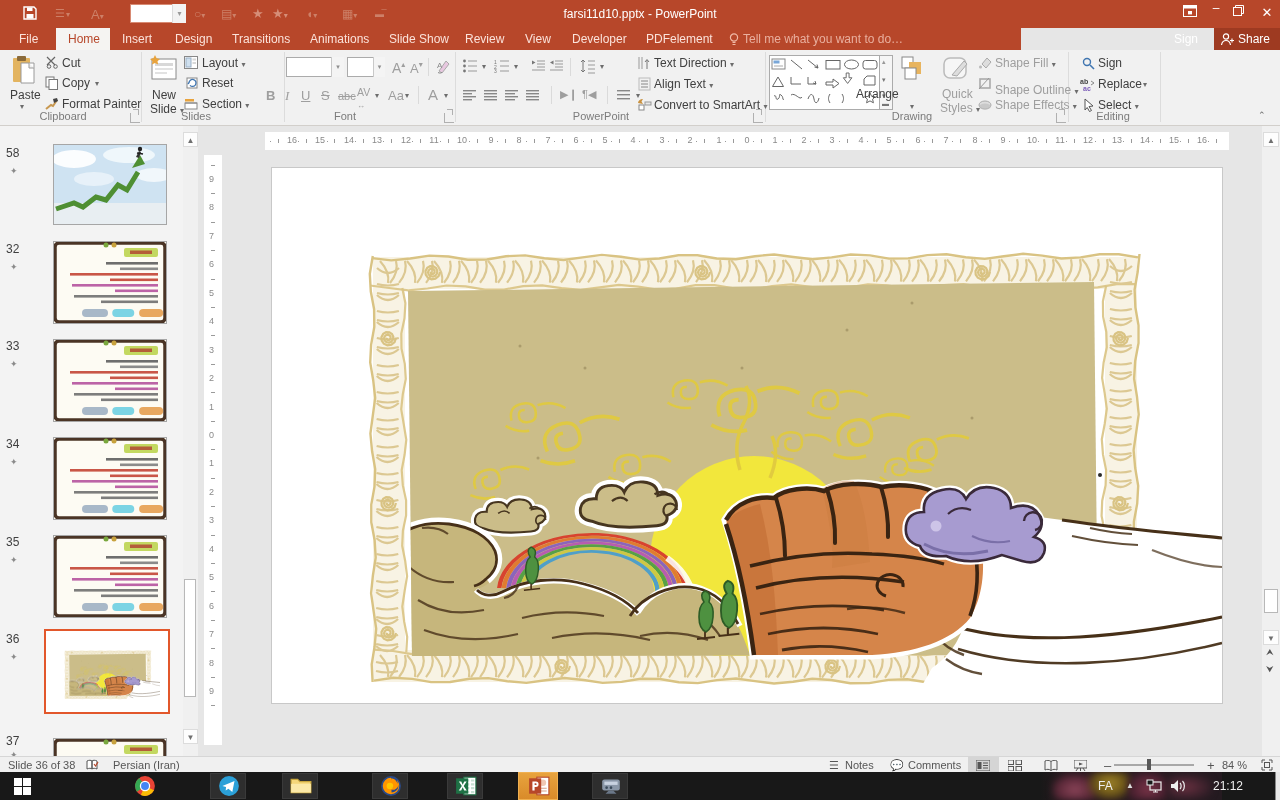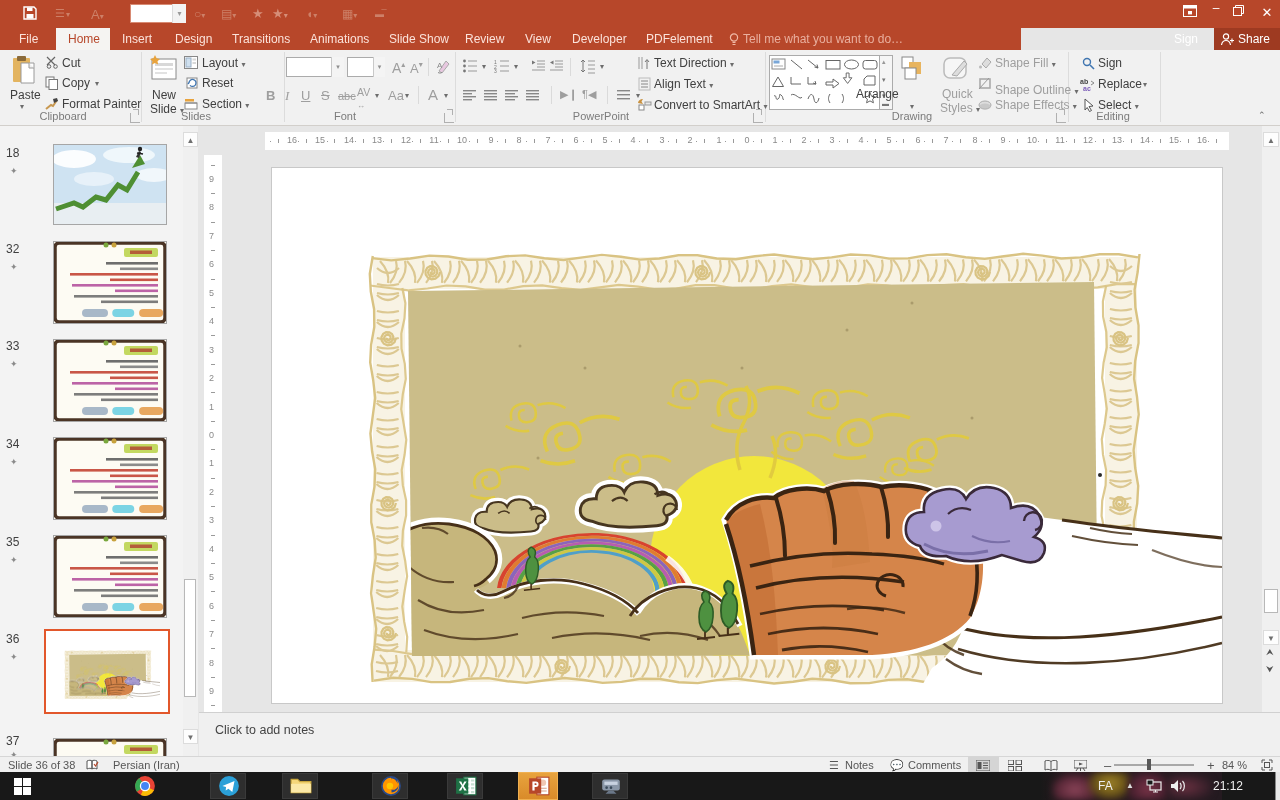--- a/index.html
+++ b/index.html
@@ -54,20 +54,21 @@
       <div class="qi" style="left:91px;top:7px;font-size:13px">A<span style="font-size:8px">▾</span></div>
       <div class="abs" style="left:130px;top:4px;width:56px;height:19px;background:#fff;border:1px solid #d88a73"></div>
       <div class="abs" style="left:172px;top:4px;width:14px;height:19px;background:#f3f3f3;border-left:1px solid #dcdcdc;color:#9a9a9a;font-size:8px;text-align:center;line-height:19px">▾</div>
       <div class="qi" style="left:194px;top:7px;font-size:12px">○<span style="font-size:8px">▾</span></div>
       <div class="qi" style="left:221px;top:7px;font-size:12px">▤<span style="font-size:8px">▾</span></div>
       <div class="qi" style="left:252px;top:6px;font-size:13px;color:#d68e78">★</div>
       <div class="qi" style="left:272px;top:6px;font-size:13px;color:#d68e78">★<span style="font-size:8px">▾</span></div>
       <div class="qi" style="left:306px;top:7px;font-size:12px">◖<span style="font-size:8px">▾</span></div>
       <div class="qi" style="left:342px;top:7px;font-size:12px">▦<span style="font-size:8px">▾</span></div>
       <div class="qi" style="left:375px;top:9px;font-size:9px">▬̅</div>
+      <div class="abs" style="left:0;top:7px;width:1280px;text-align:center;color:#fff;font-size:12px">farsi11d10.pptx - PowerPoint</div>
       <svg class="abs" style="left:1183px;top:5px" width="14" height="13" viewBox="0 0 14 13">
         <rect x=".5" y=".5" width="13" height="11" fill="none" stroke="#fff"></rect>
         <rect x=".5" y=".5" width="13" height="3" fill="#fff"></rect>
         <rect x="5" y="6" width="4" height="3.4" fill="#fff"></rect>
       </svg>
       <div class="wbtn" style="left:1208px;top:1px;width:16px">–</div>
       <svg class="abs" style="left:1233px;top:5px" width="11" height="11" viewBox="0 0 11 11">
         <rect x=".5" y="2.5" width="8" height="8" fill="none" stroke="#fff"></rect>
         <path d="M2.5 2.5v-2h8v8h-2" fill="none" stroke="#fff"></path>
       </svg>
@@ -341,21 +342,21 @@
       </svg>
       <div class="rt" style="left:1098px;top:27px">Replace</div>
       <div class="abs dd" style="left:1143px;top:30px">▾</div>
       <svg class="abs" style="left:1083px;top:48px" width="12" height="14" viewBox="0 0 12 14">
         <path d="M2 1l8 7-4 .5 2.5 4-2 1-2.3-4L2 12z" fill="#fff" stroke="#555"></path>
       </svg>
       <div class="rt" style="left:1098px;top:48px">Select <span class="dd">▾</span></div>
     </div>
     <div class="abs" id="content">
       <div class="abs" id="thumbs">
-        <div class="thumbnum" style="left:6px;top:20px">18</div>
+        <div class="thumbnum" style="left:6px;top:20px">58</div>
         <div class="thumbstar" style="left:10px;top:40px">✦</div>
         <div class="thumbbox" style="left:53px;top:18px;width:114px;height:81px">
 <svg width="112" height="79" viewBox="0 0 112 79">
 <rect width="112" height="79" fill="#cfe3f2"></rect>
 <ellipse cx="20" cy="14" rx="22" ry="9" fill="#fff" opacity=".9"></ellipse>
 <ellipse cx="75" cy="10" rx="26" ry="8" fill="#f2f8fc" opacity=".9"></ellipse>
 <ellipse cx="100" cy="30" rx="18" ry="7" fill="#fff" opacity=".7"></ellipse>
 <ellipse cx="40" cy="34" rx="20" ry="7" fill="#fff" opacity=".5"></ellipse>
 <rect y="58" width="112" height="21" fill="#e8eef2"></rect>
 <path d="M2 64l18-6 9 4 13-10 10 3 12-15 9 5 11-18" stroke="#4e8f33" stroke-width="5" fill="none"></path>
@@ -1500,23 +1501,20 @@
 </g>
           <circle cx="828" cy="307" r="2" fill="#2a2a2a"></circle>
         </svg></div>
       <div class="abs" style="left:1262px;top:0;width:18px;height:630px;background:#f0f0f0">
         <div class="sbbtn" style="left:1px;width:16px;top:6px;border:1px solid #dcdcdc;background:#fdfdfd">▲</div>
         <div class="sbthumb" style="left:2px;top:463px;width:14px;height:24px"></div>
         <div class="sbbtn" style="left:1px;width:16px;top:504px;border:1px solid #dcdcdc;background:#fdfdfd">▼</div>
         <div class="abs" style="left:4px;top:521px;font-size:9px;color:#555">⮝</div>
         <div class="abs" style="left:4px;top:538px;font-size:9px;color:#555">⮟</div>
       </div>
-      <div id="notes">
-        <span>Click to add notes</span>
-      </div>
     </div>
     <div class="abs" id="status">
       <div class="st" style="left:8px;top:2px">Slide 36 of 38</div>
       <svg class="abs" style="left:86px;top:2px" width="13" height="12" viewBox="0 0 13 12">
         <path d="M1 2c2-1 4-1 5 0v8c-1-1-3-1-5 0zM6 2c1-1 3-1 5 0v8c-2-1-4-1-5 0z" fill="#fff" stroke="#555"></path>
         <path d="M8 5l1.5 2L12 3" stroke="#b7472a" fill="none" stroke-width="1.2"></path>
       </svg>
       <div class="st" style="left:113px;top:2px">Persian (Iran)</div>
       <div class="st" style="left:829px;top:2px">☰</div>
       <div class="st" style="left:845px;top:2px">Notes</div>

